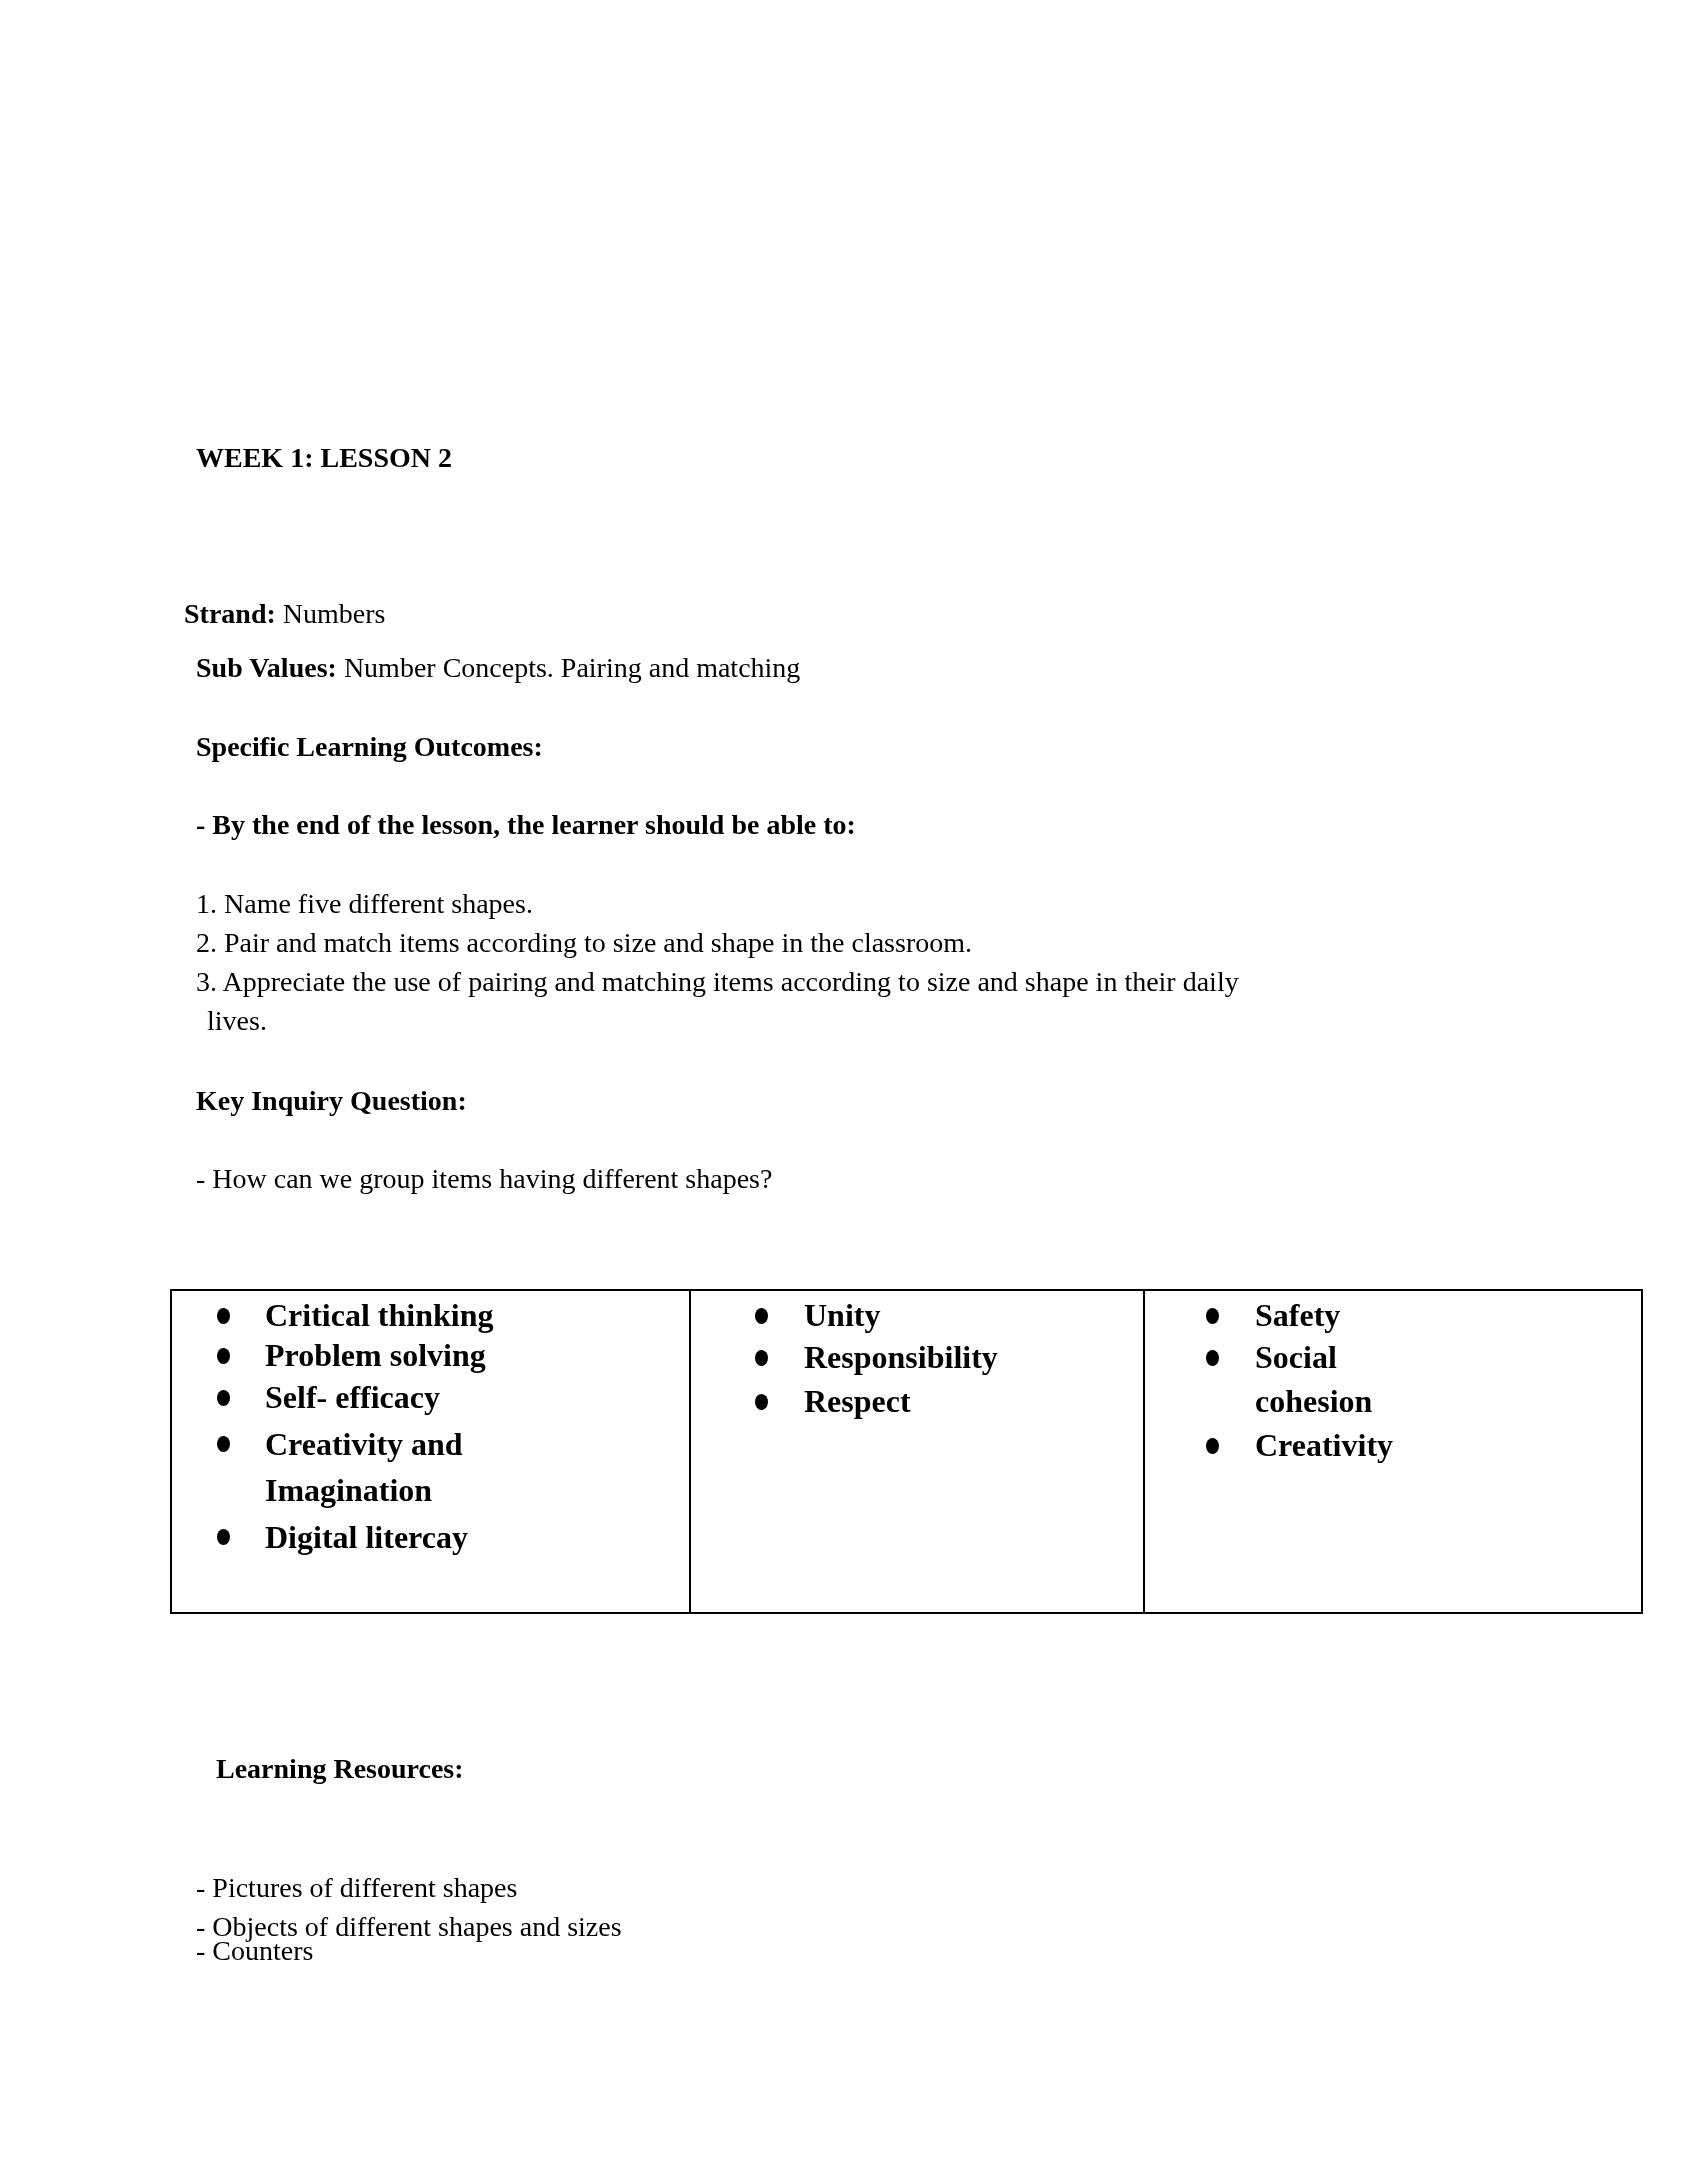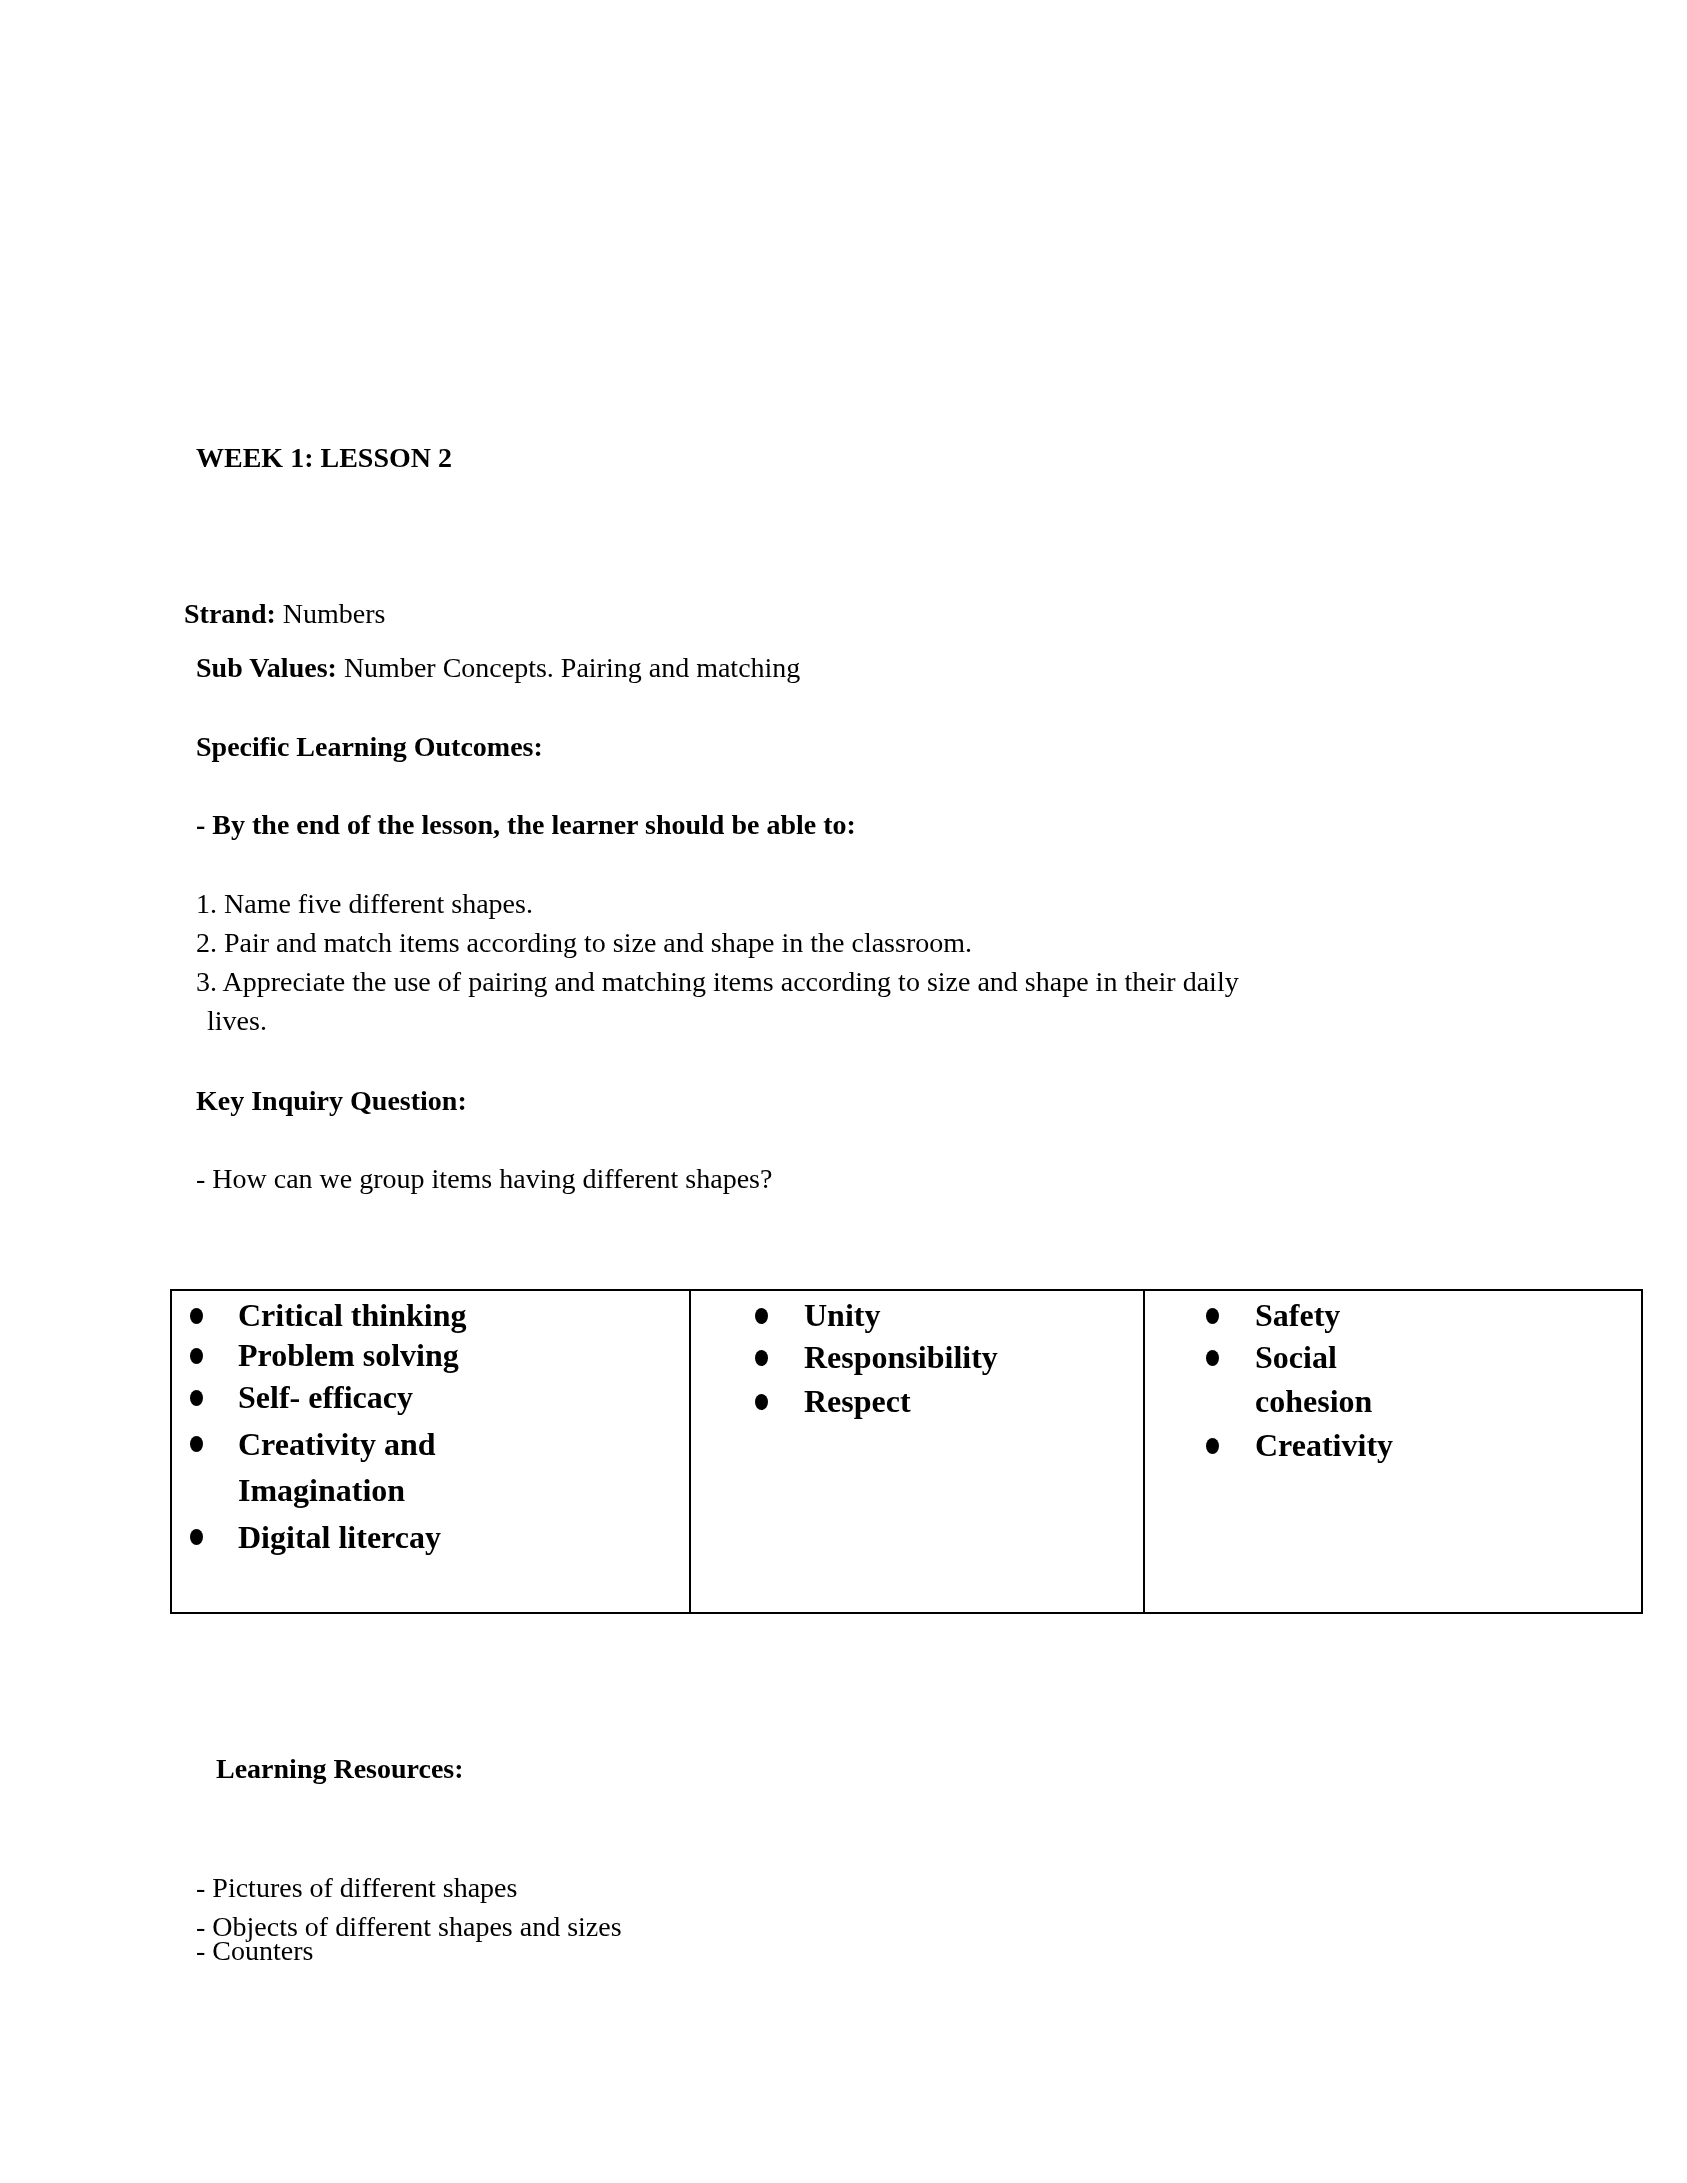--- a/index.html
+++ b/index.html
@@ -68,21 +68,21 @@
 
 <table class="comp">
   <colgroup>
     <col style="width:519px">
       <col style="width:454px">
       <col style="width:498px">
   </colgroup>
   <tbody>
   <tr class="v">
     <td>
-      <ul class="bl" style="padding-left:65px;">
+      <ul class="bl" style="padding-left:92px;">
         <li style="line-height:40px;"><span class="dot" style="left:-48px"></span><span>Critical thinking</span></li>
         <li style="line-height:40px;"><span class="dot" style="left:-48px"></span><span>Problem solving</span></li>
         <li style="line-height:45px;"><span class="dot" style="left:-48px; top:14.6px"></span><span>Self- efficacy</span></li>
         <li style="line-height:48px;"><span class="dot" style="left:-48px; top:16px"></span><span>Creativity and</span></li>
         <li style="line-height:44px;"><span>Imagination</span></li>
         <li style="line-height:50px;"><span class="dot" style="left:-48px; top:17px"></span><span>Digital litercay</span></li>
       </ul>
     </td>
     <td>
       <ul class="bl" style="padding-left:112px;">

